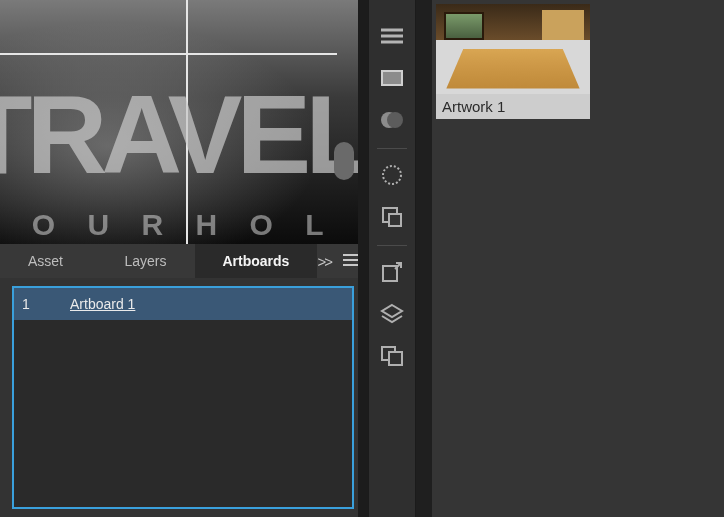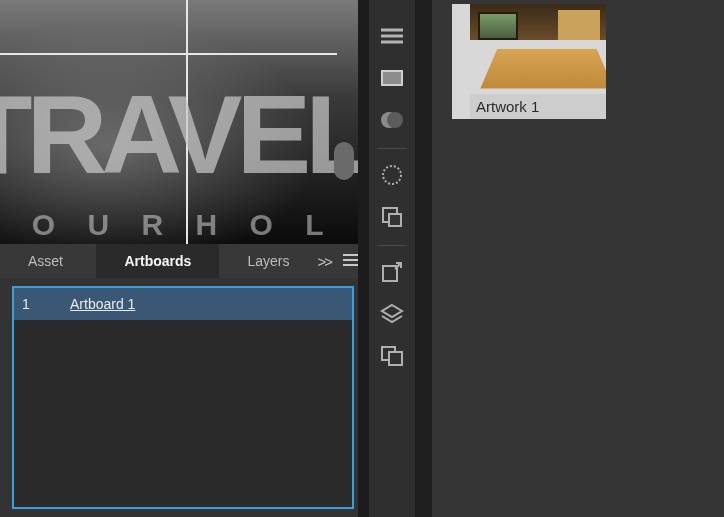--- a/index.html
+++ b/index.html
@@ -216,25 +216,24 @@
 .far-right-panel {
   position: absolute;
   left: 432px;
   top: 0;
   width: 292px;
   height: 517px;
   background: #353535;
 }
 .thumb-card {
   position: absolute;
-  left: 20px;
+  left: 4px;
   top: 4px;
   width: 154px;
   background: #d8d8d8;
-  padding-left: 18px;
 }
 .thumb-img {
   width: 100%;
   height: 90px;
   position: relative;
   overflow: hidden;
 }
 .thumb-wall {
   position: absolute;
   left: 0; top: 0; width: 100%; height: 40%;
@@ -271,22 +270,22 @@
   <div class="canvas-art"></div>
   <div class="canvas-ruler"></div>
   <div class="canvas-guide"></div>
   <div class="travel-text">TRAVEL</div>
   <div class="sub-text">Y O U R   H O L I D A</div>
   <div class="scrubber"></div>
 </div>
 
 <div class="panel-tabs">
   <div class="panel-tab">Asset Export</div>
+  <div class="panel-tab">Layers</div>
   <div class="panel-tab active">Artboards</div>
-  <div class="panel-tab">Layers</div>
   <div class="panel-tab-spacer"></div>
   <div class="panel-expand">&gt;&gt;</div>
   <div class="panel-divider"></div>
   <div class="panel-menu">
     <svg width="16" height="12" viewBox="0 0 16 12">
         <line x1="0" y1="1" x2="16" y2="1" stroke="#c8c8c8" stroke-width="2"></line>
         <line x1="0" y1="6" x2="16" y2="6" stroke="#c8c8c8" stroke-width="2"></line>
         <line x1="0" y1="11" x2="16" y2="11" stroke="#c8c8c8" stroke-width="2"></line>
       </svg>
   </div>

